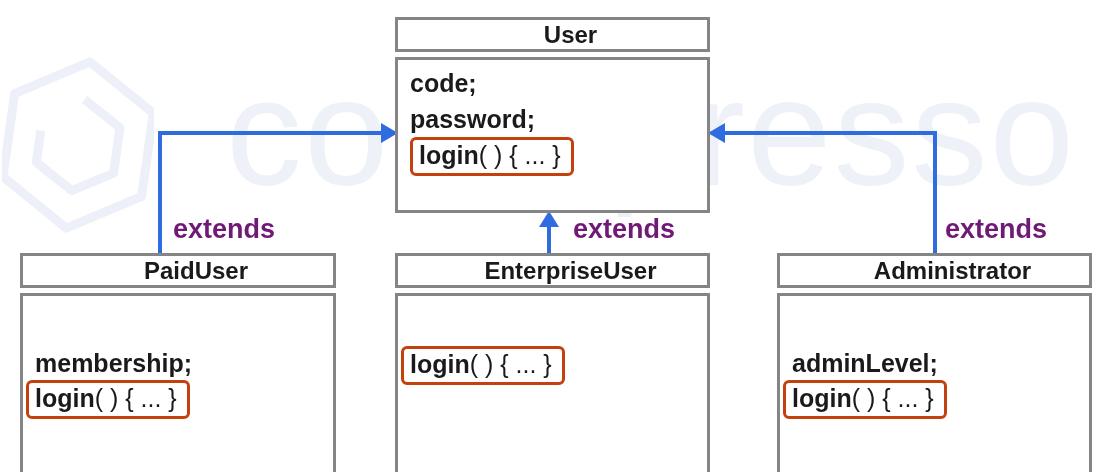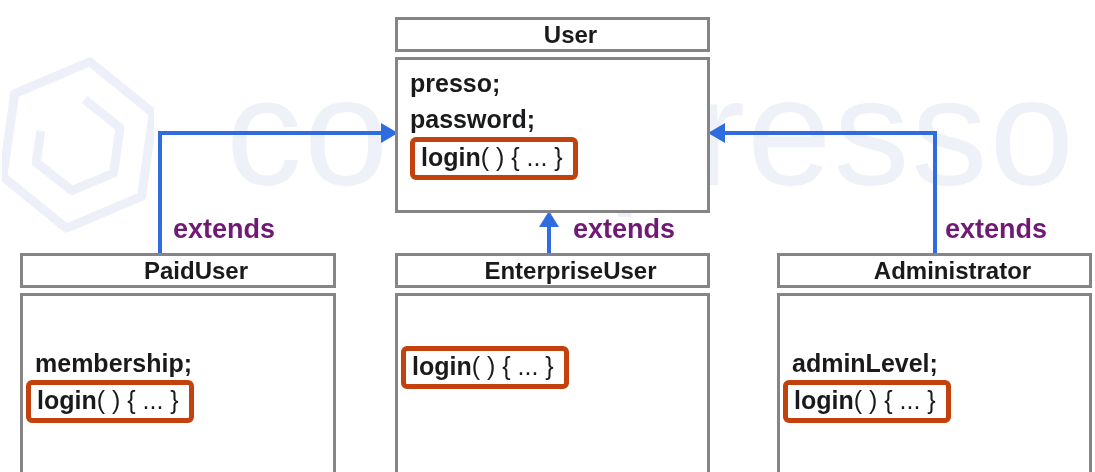--- a/index.html
+++ b/index.html
@@ -56,21 +56,21 @@
   }
   .user-body   { height: 156px; padding: 5px 0 0 12px; }
   .sub-body    { height: 205px; padding: 50px 0 0 12px; }
 
   .field-line  { height: 36px; line-height: 36px; font-size: 25px; font-weight: 700; white-space: nowrap; }
   .sub-body .field-line { height: 34px; line-height: 34px; }
 
   .method-row  { white-space: nowrap; }
   .method-box {
     display: inline-block;
-    border: 5px solid #c2410c;
+    border: 3px solid #c2410c;
     border-radius: 6px;
     padding: 0 10px 2px 6px;
     font-size: 25px;
     line-height: 31px;
     background: transparent;
   }
   .sub-body .method-box { margin-left: -9px; }
   .m-name { font-weight: 700; }
   .m-args { font-weight: 400; }
 
@@ -101,21 +101,21 @@
       <polygon points="76,5 146,47 146,131 76,173 6,131 6,47"></polygon>
       <path d="M 76,43 L 115,66 L 115,112 L 76,135 L 37,112 L 37,80"></path>
     </g>
   </svg>
 
   <div class="cls" style="left:395px; top:17px; width:315px;">
     <div class="cls-title">
       <span>User</span>
     </div>
     <div class="cls-body user-body">
-      <div class="field-line">presso;</div>
+      <div class="field-line">code;</div>
       <div class="field-line">password;</div>
       <div class="method-row">
         <span class="method-box"><span class="m-name">login</span><span class="m-args">( ) { ... }</span></span>
       </div>
     </div>
   </div>
 
   <div class="cls" style="left:20px; top:253px; width:316px;">
     <div class="cls-title">
       <span>PaidUser</span>

